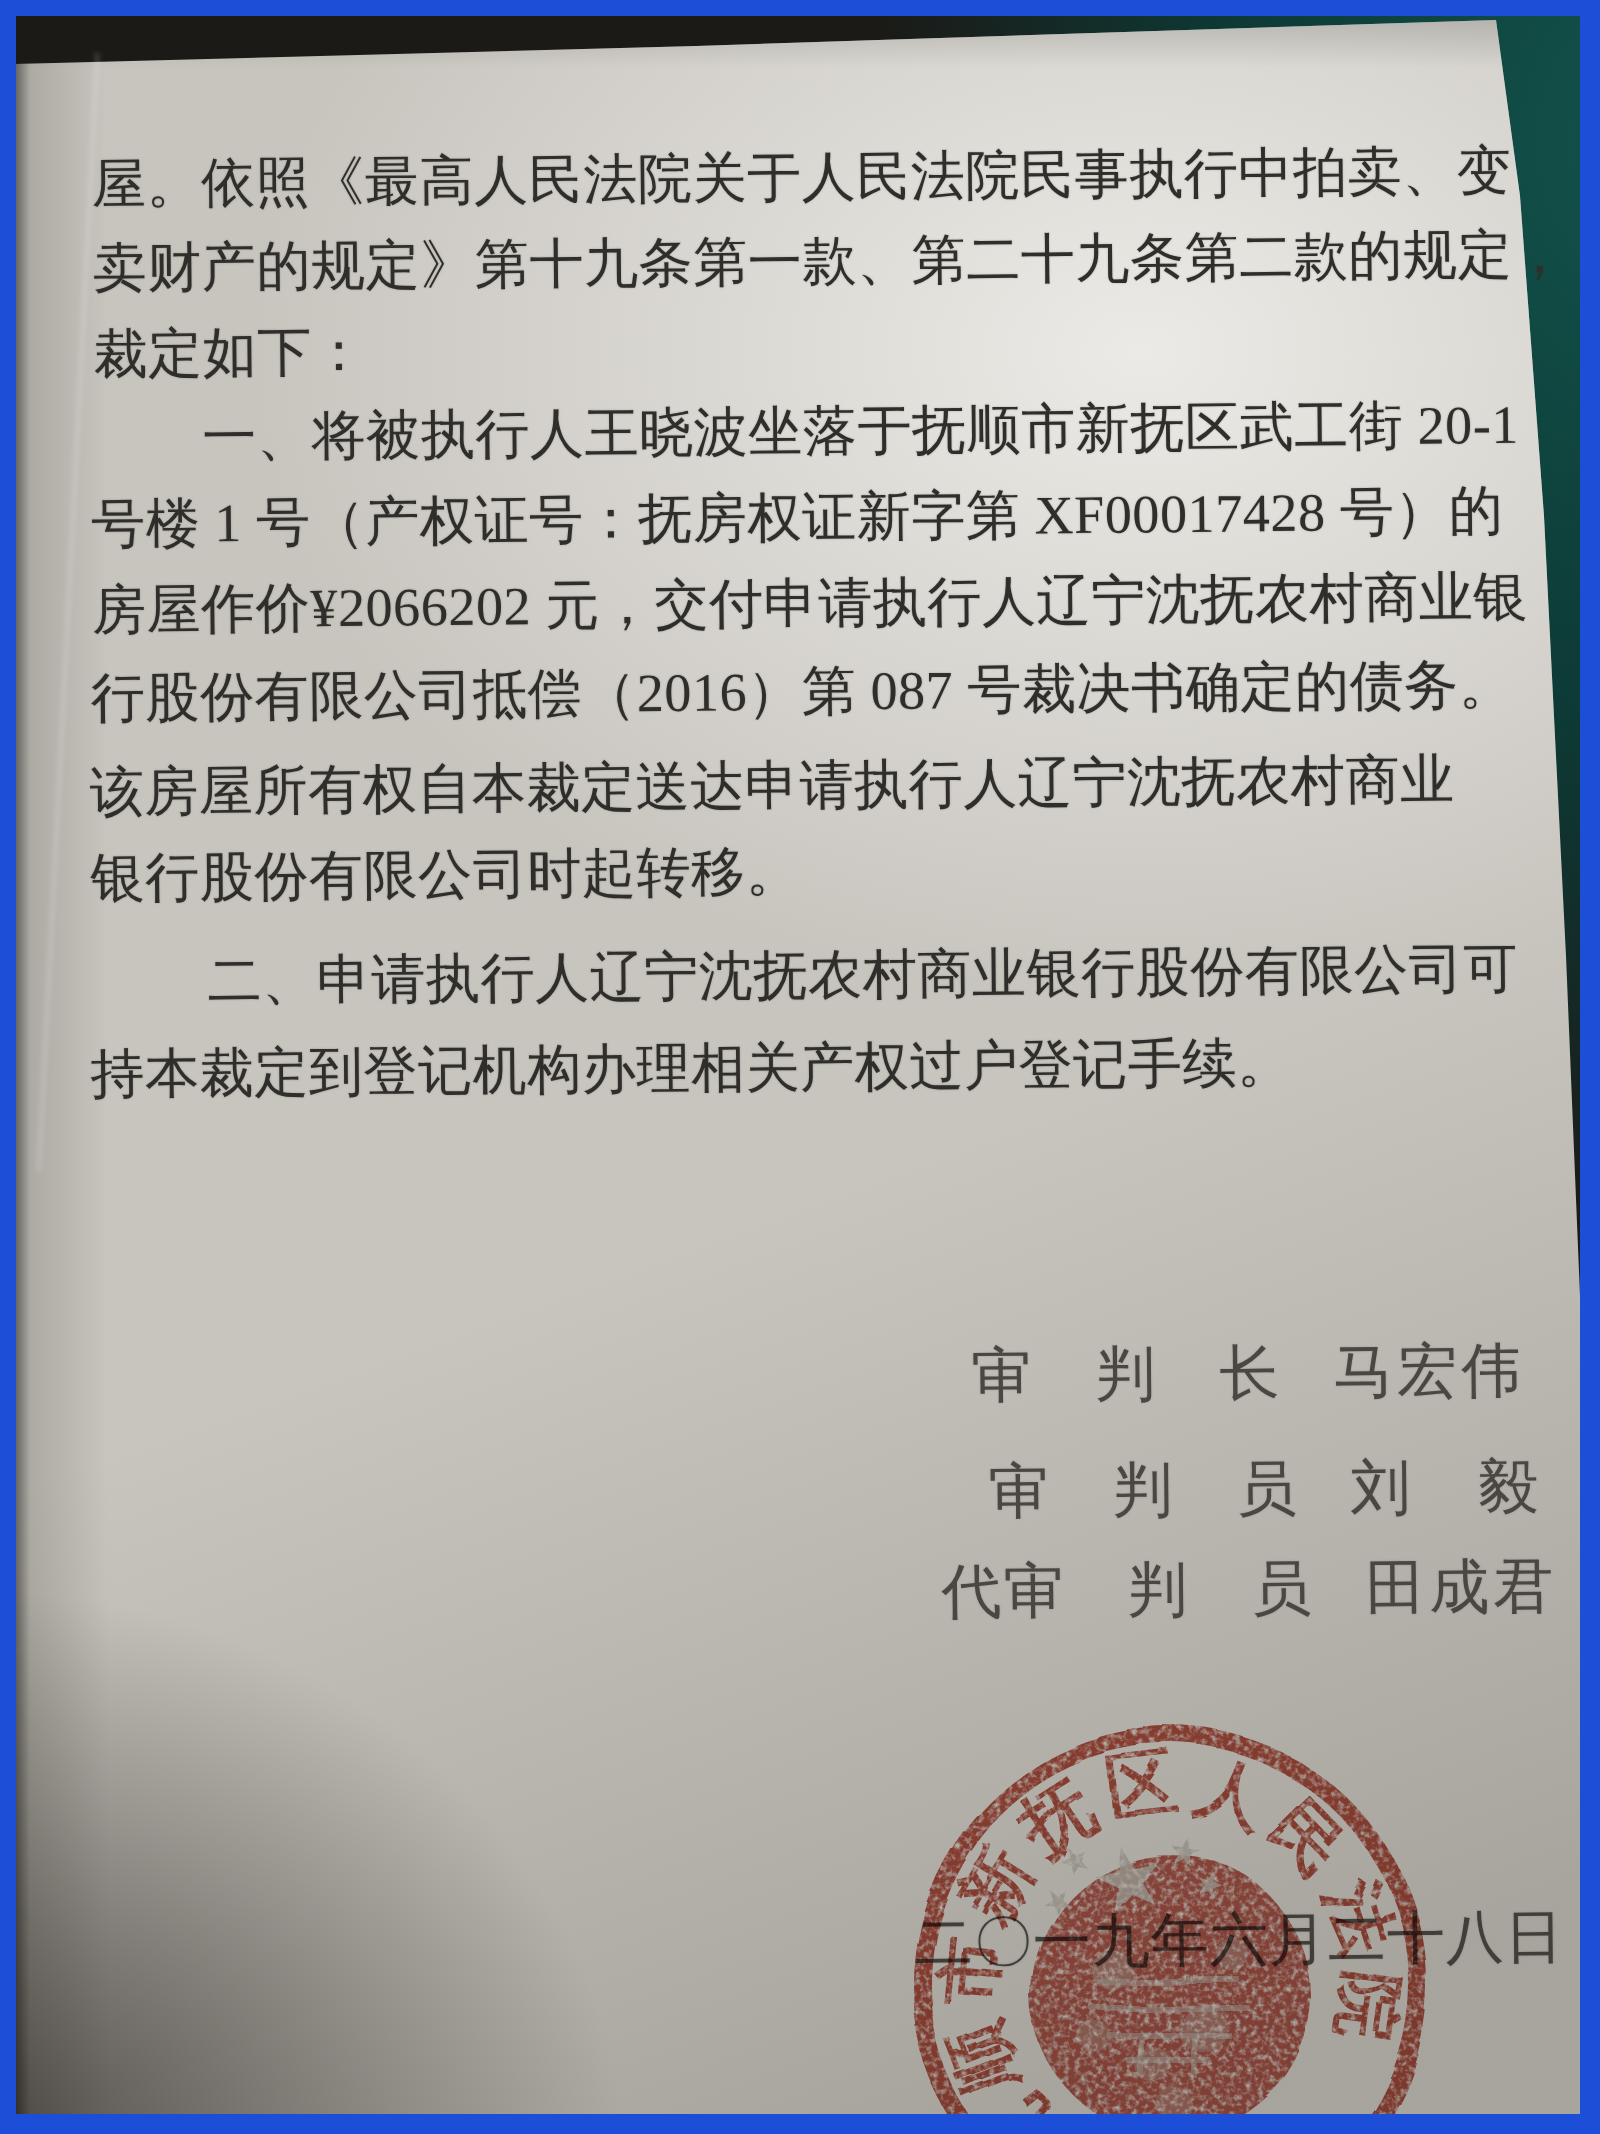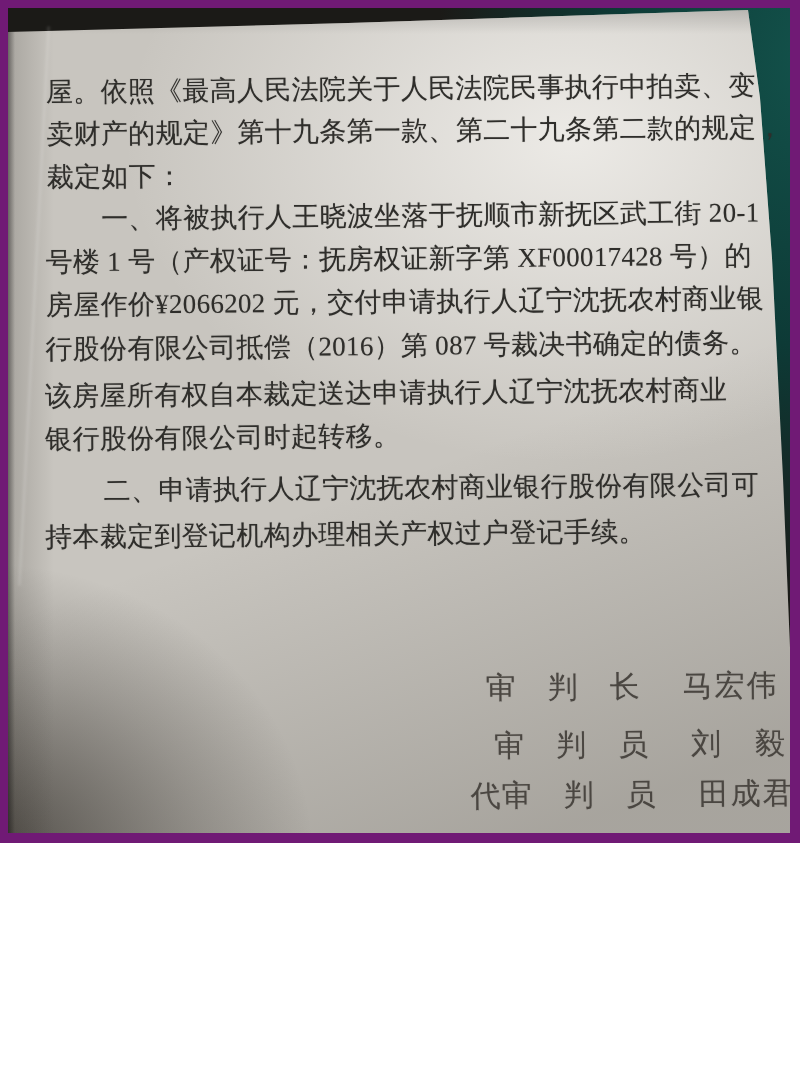--- a/index.html
+++ b/index.html
@@ -1,19 +1,19 @@
 <!DOCTYPE html>
 <html><head>
 <meta charset="utf-8">
 <style>
   html,body{margin:0;padding:0;}
   .page{
     position:relative;
-    width:800px;height:843px;
-    background:#701a75;
+    width:800px;height:1067px;
+    background:#1d4ed8;
     overflow:hidden;
     font-family:"Liberation Serif","DejaVu Serif",serif;
   }
   .photo{
     position:absolute;
     left:8px;top:8px;right:10px;bottom:10px;
     overflow:hidden;
     background-image:
       radial-gradient(520px 760px at 103% 6%, #13524b 0%, #0d3a36 38%, rgba(13,58,54,0) 72%),
       linear-gradient(#1b1a17,#1b1a17);
@@ -49,21 +49,21 @@
     white-space:nowrap;
     text-shadow:0 0 1px rgba(47,46,43,.35);
   }
   .sig{
     position:absolute;
     font-size:30px;
     white-space:nowrap;
     color:#4a4641;
     text-shadow:0 0 1px rgba(74,70,65,.3);
   }
-  .sig .name{margin-left:42px;letter-spacing:2px;}
+  .sig .name{margin-left:26px;letter-spacing:2px;}
   .sig .role{letter-spacing:1px;}
   .dateline{
     position:absolute;
     left:441px;top:948px;
     font-size:29px;
     letter-spacing:.5px;
     white-space:nowrap;
     color:#413d39;
     text-shadow:0 0 1px rgba(65,61,57,.3);
   }

